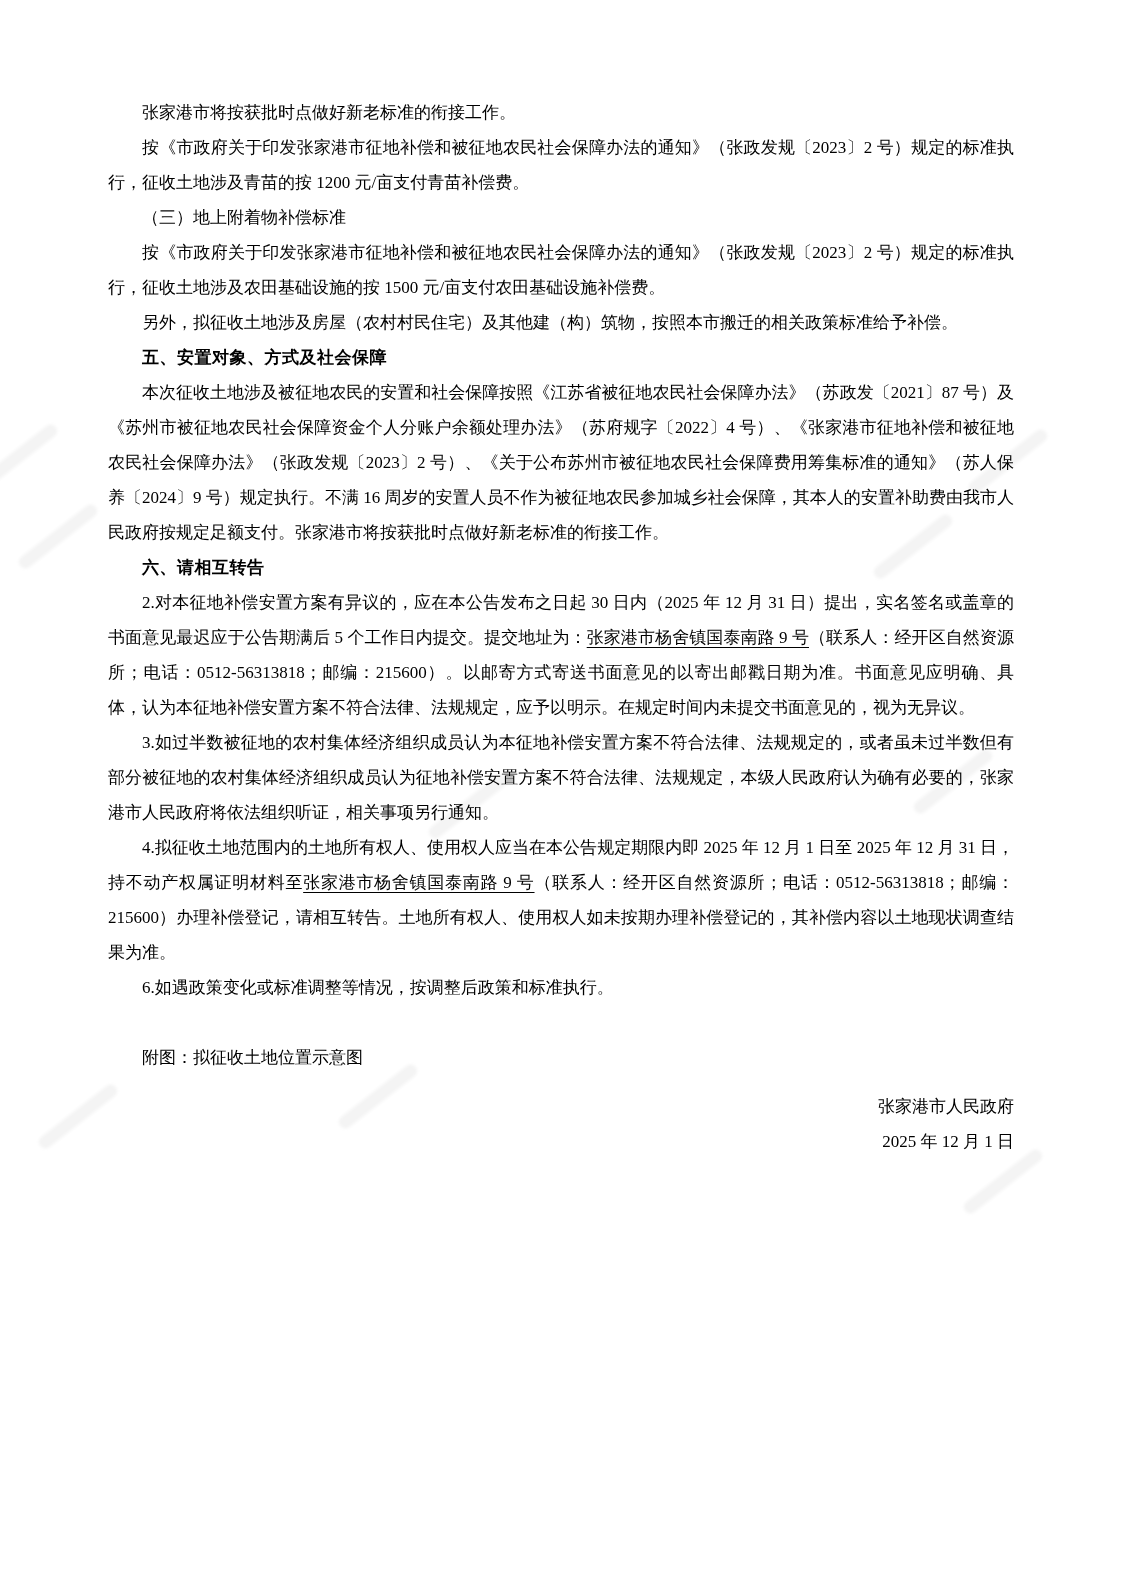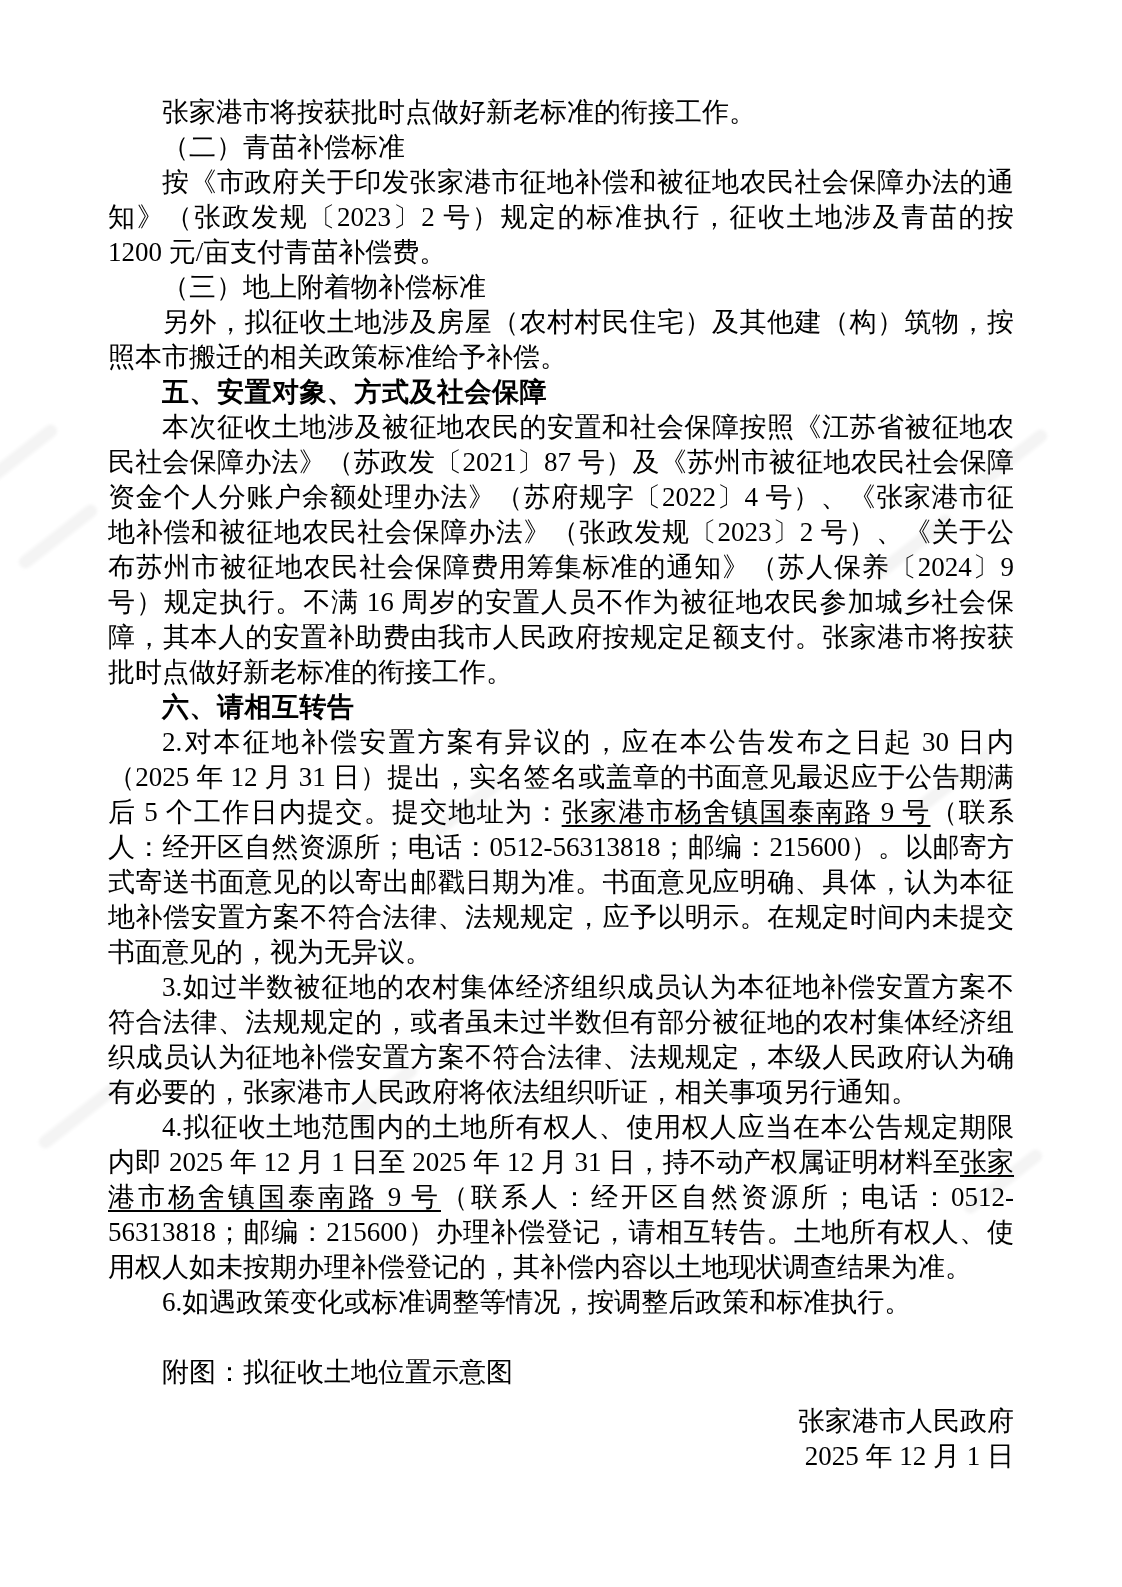--- a/index.html
+++ b/index.html
@@ -12,21 +12,21 @@
     background: #ffffff;
     position: relative;
     overflow: hidden;
     font-family: "Liberation Serif", "DejaVu Serif", serif;
   }
   .doc {
     position: absolute;
     left: 108px;
     top: 95px;
     width: 906px;
-    font-size: 27px;
+    font-size: 17px;
     line-height: 35px;
     color: #000000;
     text-align: justify;
   }
   .para {
     margin: 0;
     text-indent: 2em;
   }
   .heading {
     font-family: Liberation Sans, sans-serif;
@@ -78,23 +78,23 @@
 <div class="wm wm4"></div>
 <div class="wm wm5"></div>
 <div class="wm wm6"></div>
 <div class="wm wm7"></div>
 <div class="wm wm8"></div>
 <div class="wm wm9"></div>
 
 <div class="doc">
   <div>
       <p class="para"><span>张家港市将按获批时点做好新老标准的衔接工作。</span></p>
-      <p class="para"><span>（二）青苗补偿标准</span></p>
       <p class="para"><span>按《市政府关于印发张家港市征地补偿和被征地农民社会保障办法的通知》（张政发规〔2023〕2 号）规定的标准执行，征收土地涉及青苗的按 1200 元/亩支付青苗补偿费。</span></p>
       <p class="para"><span>（三）地上附着物补偿标准</span></p>
+      <p class="para"><span>按《市政府关于印发张家港市征地补偿和被征地农民社会保障办法的通知》（张政发规〔2023〕2 号）规定的标准执行，征收土地涉及农田基础设施的按 1500 元/亩支付农田基础设施补偿费。</span></p>
       <p class="para"><span>另外，拟征收土地涉及房屋（农村村民住宅）及其他建（构）筑物，按照本市搬迁的相关政策标准给予补偿。</span></p>
       <p class="para heading"><span>五、安置对象、方式及社会保障</span></p>
       <p class="para"><span>本次征收土地涉及被征地农民的安置和社会保障按照《江苏省被征地农民社会保障办法》（苏政发〔2021〕87 号）及《苏州市被征地农民社会保障资金个人分账户余额处理办法》（苏府规字〔2022〕4 号）、《张家港市征地补偿和被征地农民社会保障办法》（张政发规〔2023〕2 号）、《关于公布苏州市被征地农民社会保障费用筹集标准的通知》（苏人保养〔2024〕9 号）规定执行。不满 16 周岁的安置人员不作为被征地农民参加城乡社会保障，其本人的安置补助费由我市人民政府按规定足额支付。张家港市将按获批时点做好新老标准的衔接工作。</span></p>
       <p class="para heading"><span>六、请相互转告</span></p>
       <p class="para"><span>2.对本征地补偿安置方案有异议的，应在本公告发布之日起 30 日内（2025 年 12 月 31 日）提出，实名签名或盖章的书面意见最迟应于公告期满后 5 个工作日内提交。提交地址为：</span><span class="u">张家港市杨舍镇国泰南路 9 号</span><span>（联系人：经开区自然资源所；电话：0512-56313818；邮编：215600）。以邮寄方式寄送书面意见的以寄出邮戳日期为准。书面意见应明确、具体，认为本征地补偿安置方案不符合法律、法规规定，应予以明示。在规定时间内未提交书面意见的，视为无异议。</span></p>
       <p class="para"><span>3.如过半数被征地的农村集体经济组织成员认为本征地补偿安置方案不符合法律、法规规定的，或者虽未过半数但有部分被征地的农村集体经济组织成员认为征地补偿安置方案不符合法律、法规规定，本级人民政府认为确有必要的，张家港市人民政府将依法组织听证，相关事项另行通知。</span></p>
       <p class="para"><span>4.拟征收土地范围内的土地所有权人、使用权人应当在本公告规定期限内即 2025 年 12 月 1 日至 2025 年 12 月 31 日，持不动产权属证明材料至</span><span class="u">张家港市杨舍镇国泰南路 9 号</span><span>（联系人：经开区自然资源所；电话：0512-56313818；邮编：215600）办理补偿登记，请相互转告。土地所有权人、使用权人如未按期办理补偿登记的，其补偿内容以土地现状调查结果为准。</span></p>
       <p class="para"><span>6.如遇政策变化或标准调整等情况，按调整后政策和标准执行。</span></p>
       <div class="spacer"></div>
       <p class="para"><span>附图：拟征收土地位置示意图</span></p>

